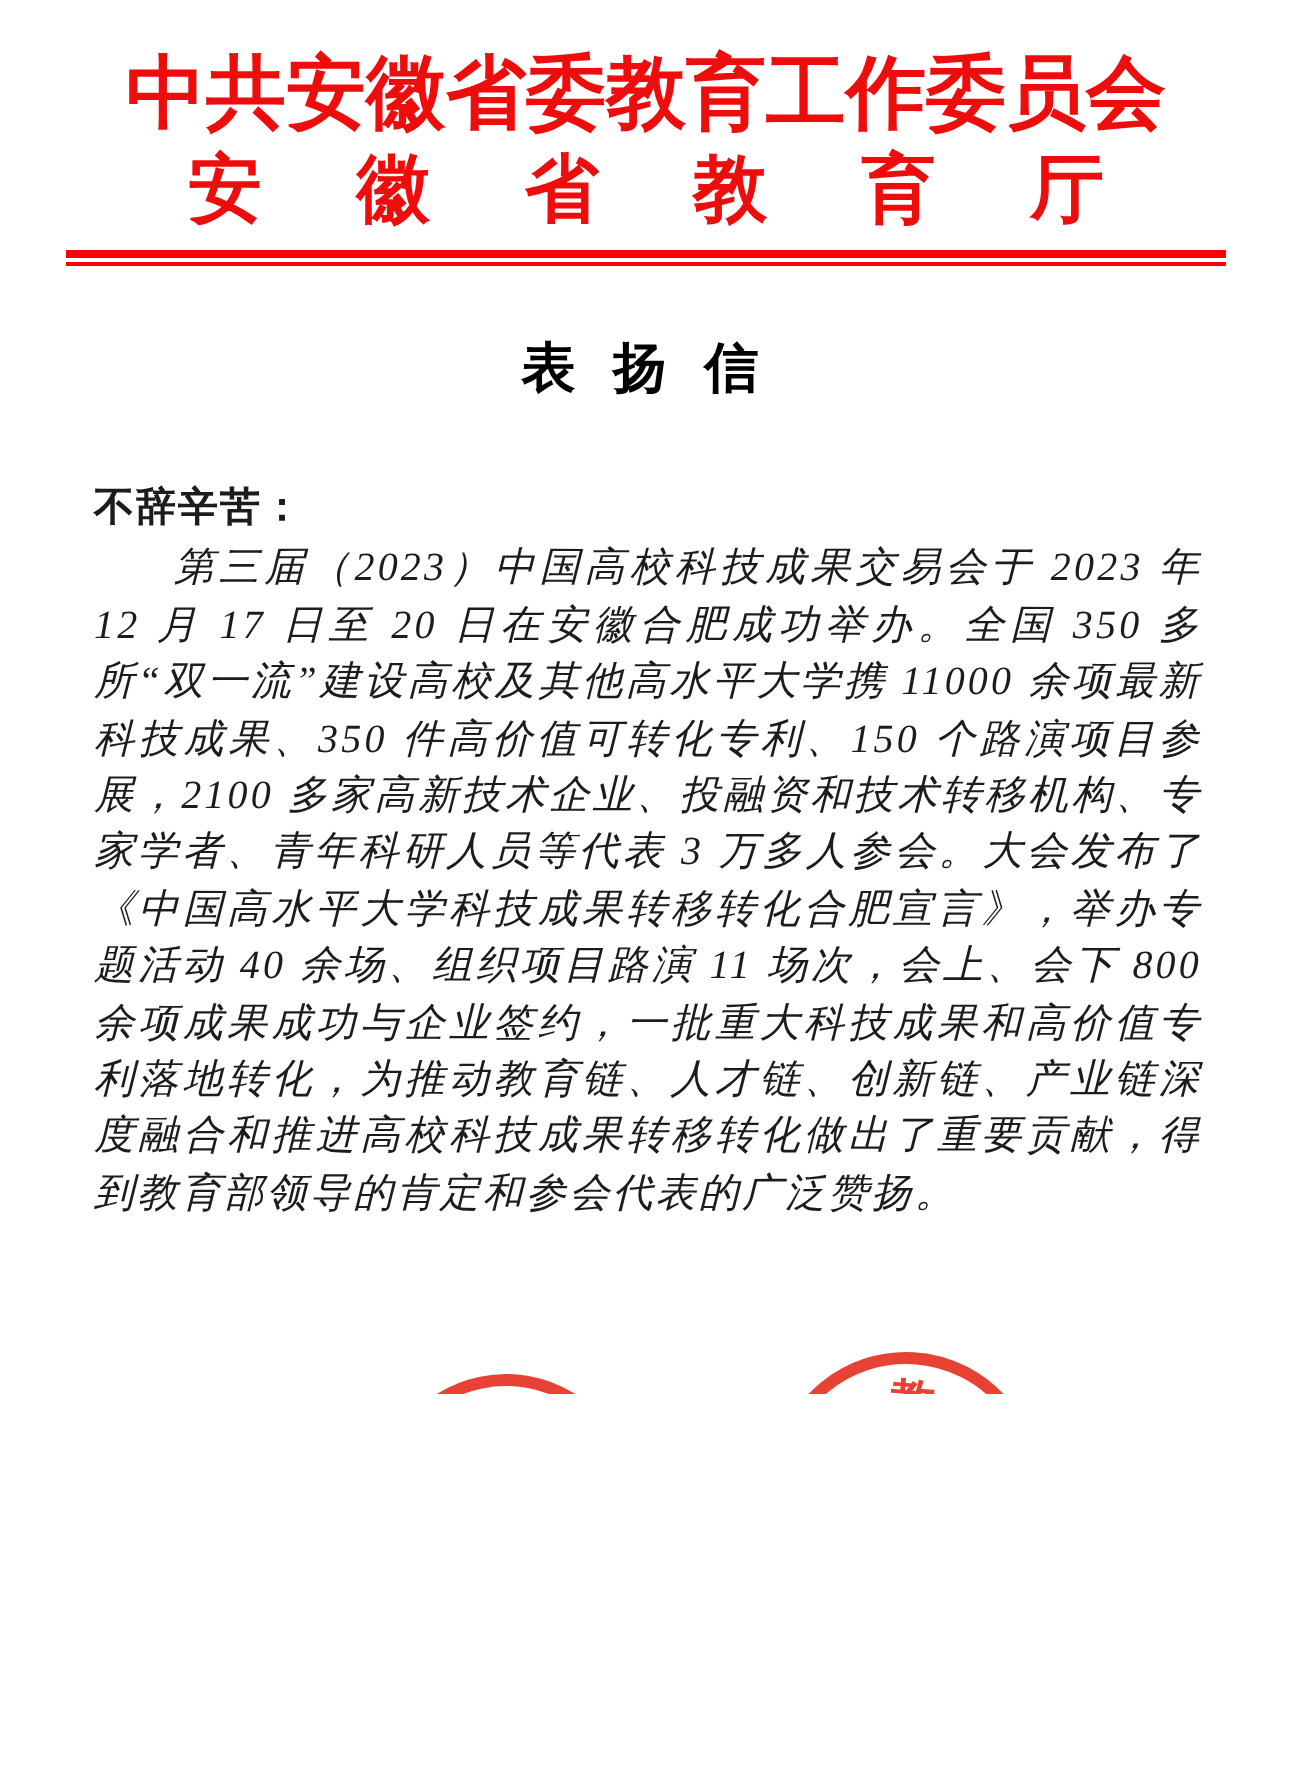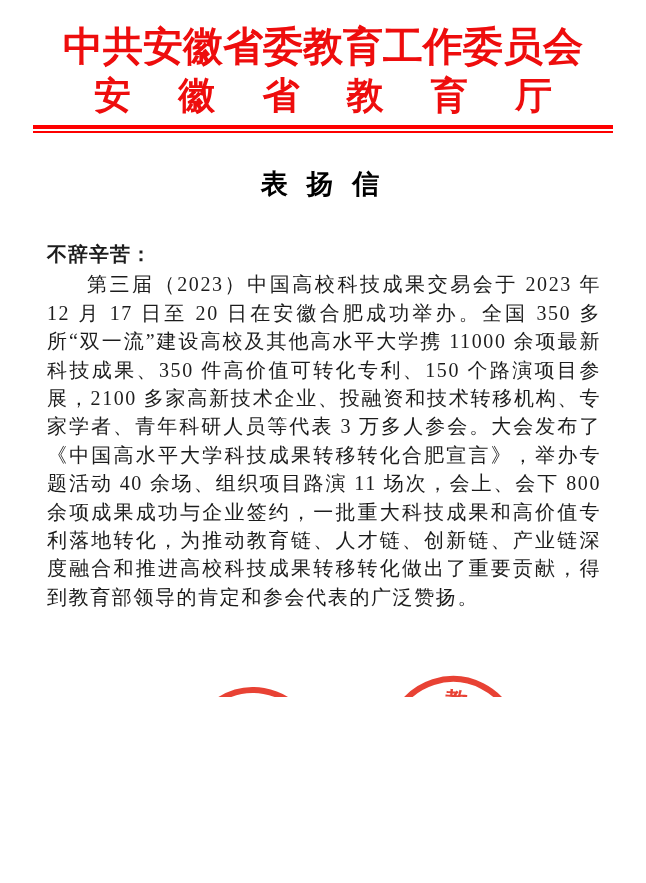--- a/index.html
+++ b/index.html
@@ -74,21 +74,21 @@
     letter-spacing:1.6px;
     text-align:justify;
   }
   .salutation{
     font-family:"Liberation Sans","DejaVu Sans",sans-serif;
     font-weight:bold;
     font-size:20px;
     letter-spacing:1px;
     margin-bottom:2px;
   }
-  .para{text-indent:2em;}
+  .para{text-indent:2em;font-style:italic;}
   .name{
     font-family:"Liberation Sans","DejaVu Sans",sans-serif;
     font-weight:bold;
     text-decoration:underline;
     text-underline-offset:3px;
   }
   
   .sig{
     position:absolute;
     font-size:20px;

